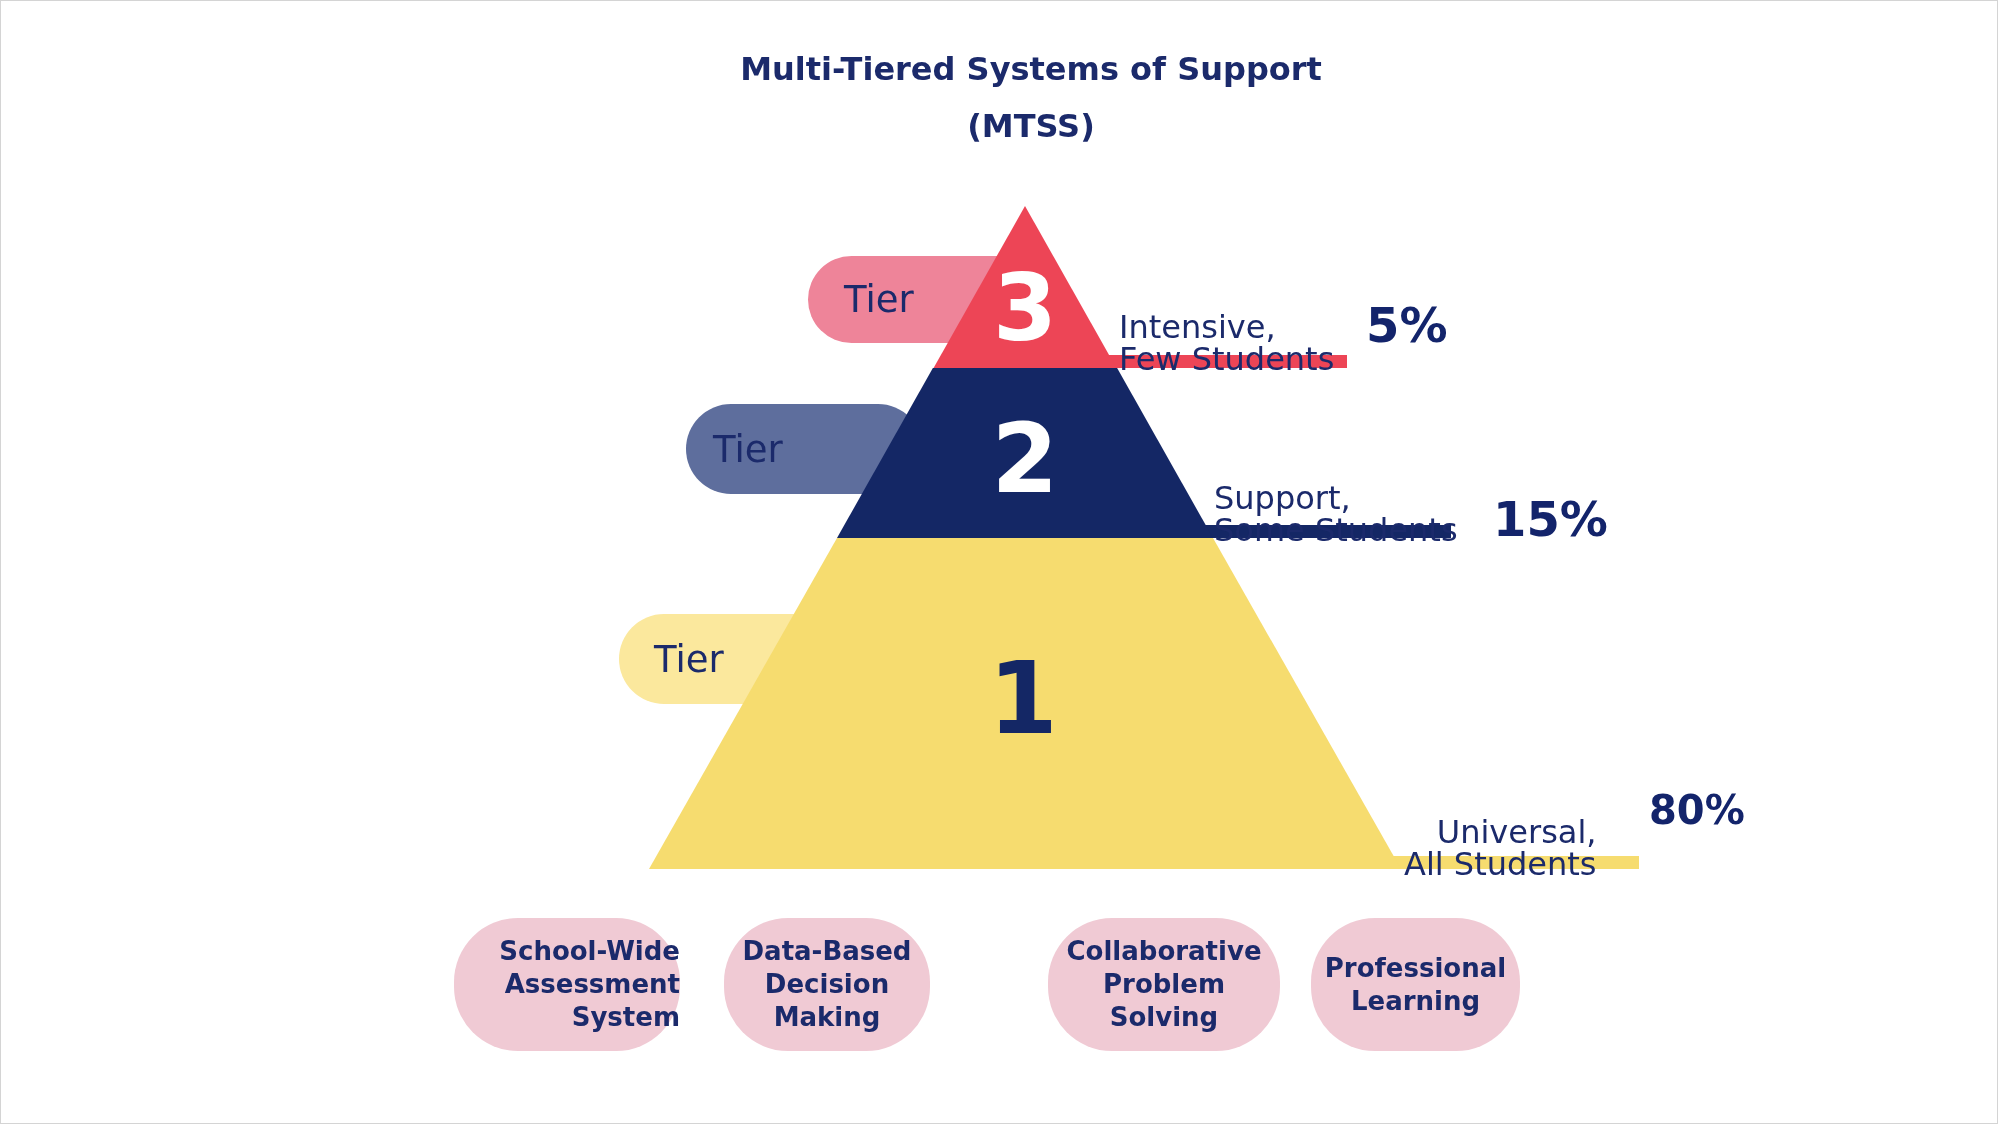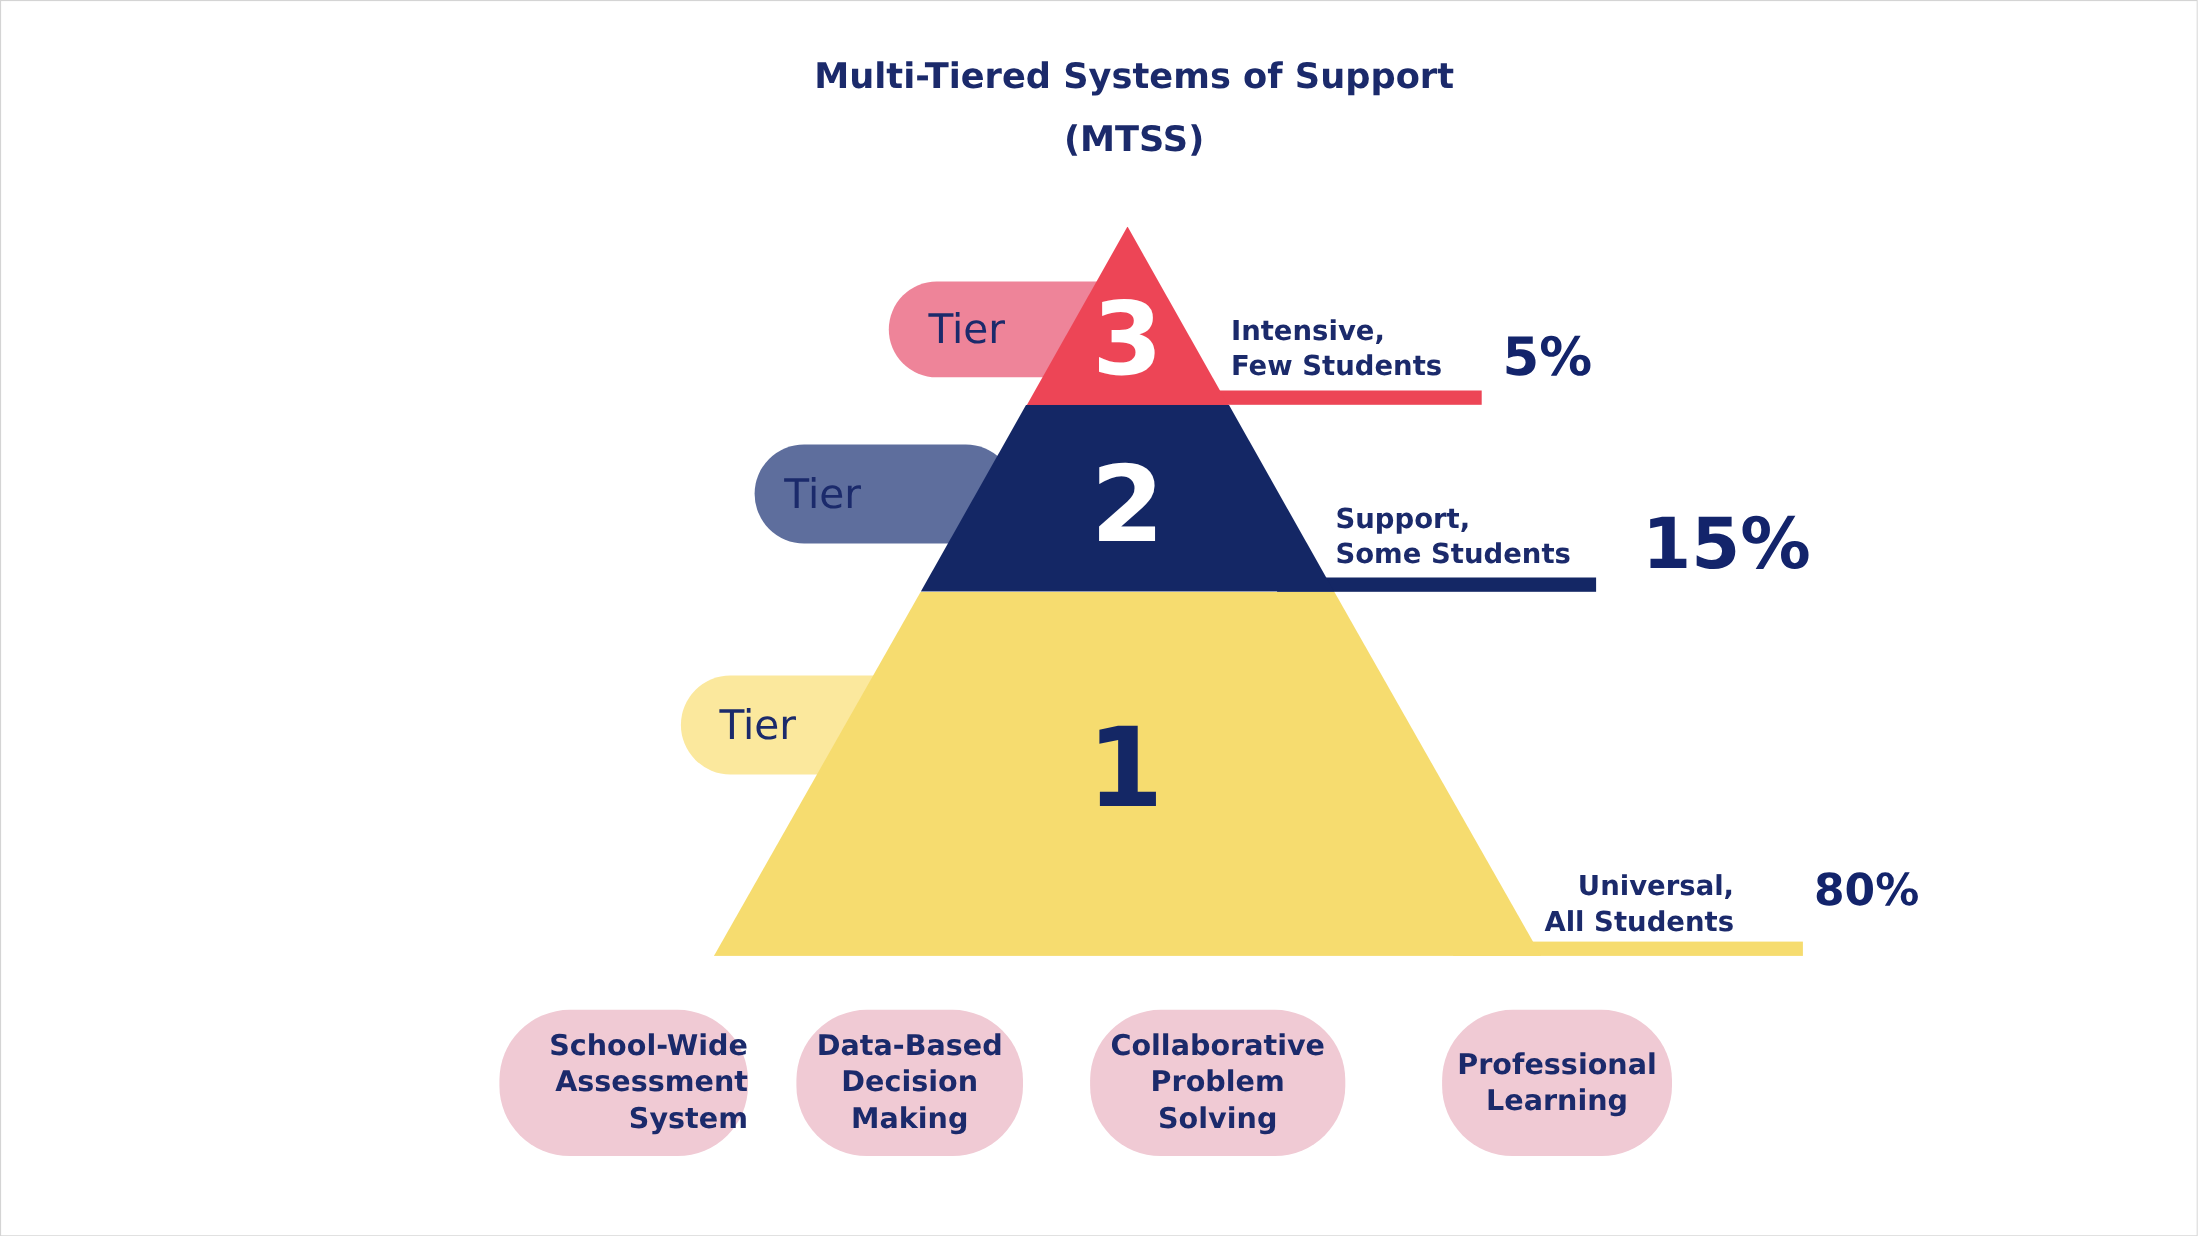--- a/index.html
+++ b/index.html
@@ -54,46 +54,46 @@
   .tier-num {
     position:absolute; width:120px; text-align:center;
     font-weight:bold;
   }
   .num-t3 { left:964px; top:258px; font-size:92px; line-height:100px; color:#ffffff; }
   .num-t2 { left:964px; top:408px; font-size:96px; line-height:100px; color:#ffffff; }
   .num-t1 { left:962px; top:645px; font-size:100px; line-height:105px; color:#142765; }
 
   
   .desc {
-    position:absolute; font-size:25px; line-height:32px; color:#1B2A6B;
-    font-weight:bold; white-space:nowrap;
+    position:absolute; font-size:32px; line-height:32px; color:#1B2A6B;
+    font-weight:normal; white-space:nowrap;margin-top:26px;
   }
   .desc-t3 { left:1118px; top:284px; }
   .desc-t2 { left:1213px; top:455px; }
   .desc-t1 { left:1403px; top:789px;text-align:right; }
 
   
   .pct {
     position:absolute; font-weight:bold; color:#13246B; white-space:nowrap;
   }
   .pct-t3 { left:1365px; top:298px; font-size:48px; line-height:52px; }
-  .pct-t2 { left:1492px; top:468px; font-size:64px; line-height:52px; }
+  .pct-t2 { left:1492px; top:492px; font-size:48px; line-height:52px; }
   .pct-t1 { left:1648px; top:780px; font-size:40px; line-height:58px; }
 
   
   .fbox {
     position:absolute; top:917px; height:133px; border-radius:64px;
     background:#F0CAD4;
     display:flex; flex-direction:column; align-items:center; justify-content:center;
     font-weight:bold; font-size:26px; line-height:33px; color:#1B2A6B;
     text-align:center; white-space:nowrap;
   }
   .fbox-1 { left:453px; width:226px;align-items:flex-end; }
   .fbox-2 { left:723px; width:206px;justify-content:center; }
-  .fbox-3 { left:990px; width:232px;text-align:center; }
+  .fbox-3 { left:1047px; width:232px;text-align:center; }
   .fbox-4 { left:1310px; width:209px; }
 </style>
 </head>
 <body>
 
 <div class="canvas">
 
   <div class="title">
     <div>Multi-Tiered Systems of Support</div>
     <div>(MTSS)</div>

